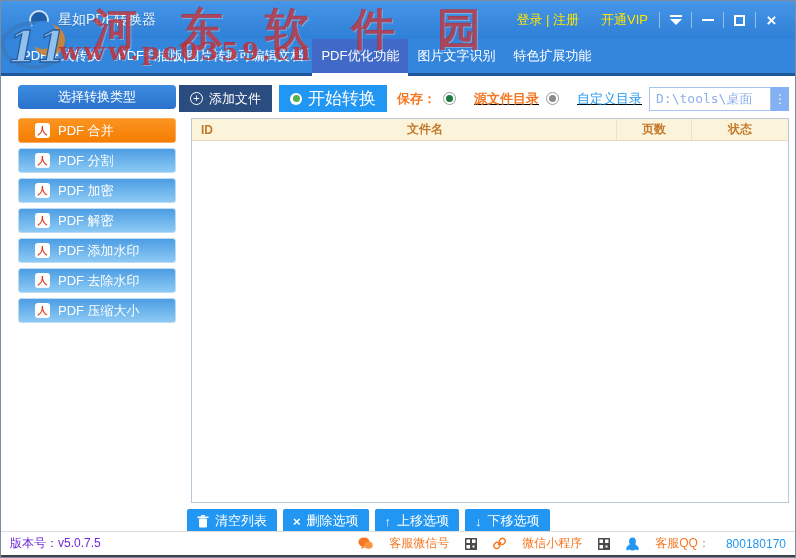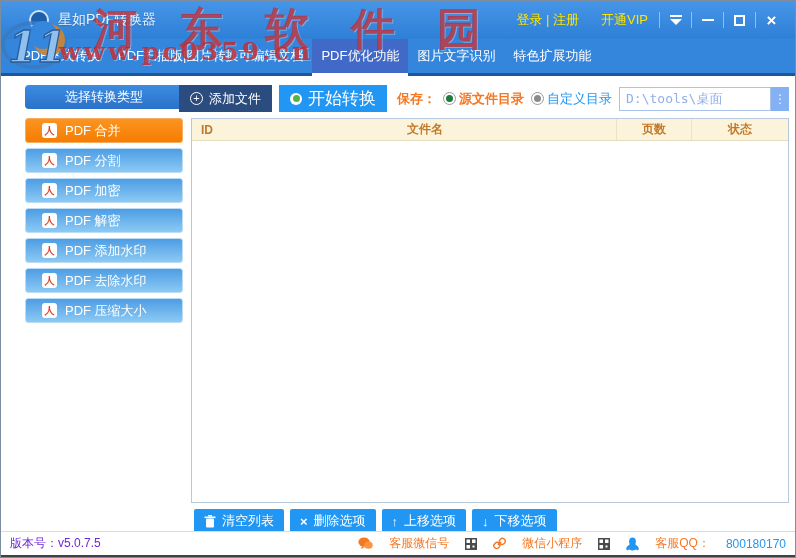--- a/index.html
+++ b/index.html
@@ -35,21 +35,21 @@
     height:37px; background:#3486dd; display:flex; align-items:stretch;
     padding-left:12px; border-bottom:3px solid #1d5799;
   }
   .tab{display:flex; align-items:center; padding:0 9px; color:#fff; font-size:13px;
     white-space:nowrap; cursor:pointer;}
   .tab.active{background:#4169c8; border-bottom:3px solid #fff; margin-bottom:-3px;}
 
   
   .content{position:absolute; top:78px; left:0; right:0; bottom:26px; background:#fff;}
 
-  .sidebar{position:absolute; left:24px; top:6px; width:158px;}
+  .sidebar{position:absolute; left:17px; top:6px; width:158px;}
   .sb-header{height:24px; border-radius:4px; color:#fff; font-size:13px;
     background:linear-gradient(180deg,#3c8ce0,#2a71cb);
     display:flex; align-items:center; justify-content:center; margin-bottom:9px;}
   .sb-item{height:25px; border-radius:3px; margin-bottom:5px; cursor:pointer;
     display:flex; align-items:center; gap:8px; padding-left:16px;
     color:#fff; font-size:13px;
     background:linear-gradient(180deg,#4d9de4,#8ccaf4); border:1px solid #bcdcf4;}
   .sb-item.active{background:linear-gradient(180deg,#fb9420,#f57d02); border-color:#f9ab60;}
   .pdf-ico{width:15px; height:15px; background:#fff; border-radius:3px; flex:none;
     color:#e03c1e; font-size:10px; font-weight:bold;
@@ -60,21 +60,21 @@
   .btn-add{height:27px; padding:0 11px; background:#2b4c7e; color:#fff; font-size:13px;
     display:flex; align-items:center; gap:6px; cursor:pointer; flex:none;}
   .circle-plus{width:13px; height:13px; border:1px solid #fff; border-radius:50%;
     display:flex; align-items:center; justify-content:center; font-size:11px; line-height:1;}
   .btn-start{height:27px; padding:0 11px; background:#2196f3; color:#fff; font-size:17px;
     display:flex; align-items:center; gap:6px; cursor:pointer; flex:none;}
   .circle-dot{width:12px; height:12px; background:#fff; border-radius:50%;
     display:flex; align-items:center; justify-content:center;}
   .circle-dot i{width:7px; height:7px; background:#55b24a; border-radius:50%;}
   .save-label{color:#f57722; font-size:13px; font-weight:bold; margin-left:3px; white-space:nowrap;}
-  .radio-group{display:flex; align-items:center; gap:3px; cursor:pointer; white-space:nowrap;}
+  .radio-group{display:flex; align-items:center; gap:18px; cursor:pointer; white-space:nowrap;text-decoration:underline;}
   .radio{width:13px; height:13px; border-radius:50%; border:1px solid #9a9a9a; background:#fff;
     display:flex; align-items:center; justify-content:center; flex:none;}
   .radio i{width:7px; height:7px; border-radius:50%;}
   .radio.sel i{background:#1c7a3c;}
   .radio.dim i{background:#8a8a8a;}
   .lbl-source{color:#f57722; font-weight:bold; font-size:13px;}
   .lbl-custom{color:#2196f3; font-size:13px;}
   .path-group{flex:1; display:flex; min-width:0;}
   .path-input{flex:1; min-width:0; height:24px; border:1px solid #a8c4ee; outline:none;
     color:#8fb0ea; font-size:13px; padding:0 6px; font-family:"DejaVu Sans Mono",monospace;}
@@ -85,21 +85,21 @@
     border:1px solid #b9c9dc; background:#fff;}
   .thead{height:22px; background:#fbf4da; border-bottom:1px solid #e6ddbe;
     display:flex; align-items:stretch; color:#c4782a; font-size:12px; font-weight:bold;}
   .th{display:flex; align-items:center;}
   .th-id{width:42px; padding-left:9px;}
   .th-name{flex:1; justify-content:center;}
   .th-pages{width:76px; justify-content:center; border-left:1px solid #ece3c6; border-right:1px solid #ece3c6;}
   .th-status{width:96px; justify-content:center;}
   .tbody{position:absolute; top:22px; bottom:0; left:0; right:0; background:#fff;}
 
-  .actions{position:absolute; top:424px; left:15px; display:flex; gap:6px;}
+  .actions{position:absolute; top:424px; left:8px; display:flex; gap:6px;}
   .act-btn{height:24px; padding:0 10px; background:#2196f3; color:#fff; font-size:13px;
     border-radius:2px; display:flex; align-items:center; gap:6px; cursor:pointer; white-space:nowrap;}
   .act-glyph{font-size:13px; font-weight:bold; line-height:1;}
 
   
   .statusbar{position:absolute; left:0; right:0; bottom:2px; height:24px; background:#fff;
     border-top:1px solid #dcdcdc; display:flex; align-items:center; padding:0 9px; font-size:12px;}
   .version{color:#6d28d9;}
   .sb-right{margin-left:auto; display:flex; align-items:center; gap:16px;}
   .st-orange{color:#f57722; cursor:pointer; white-space:nowrap;}

